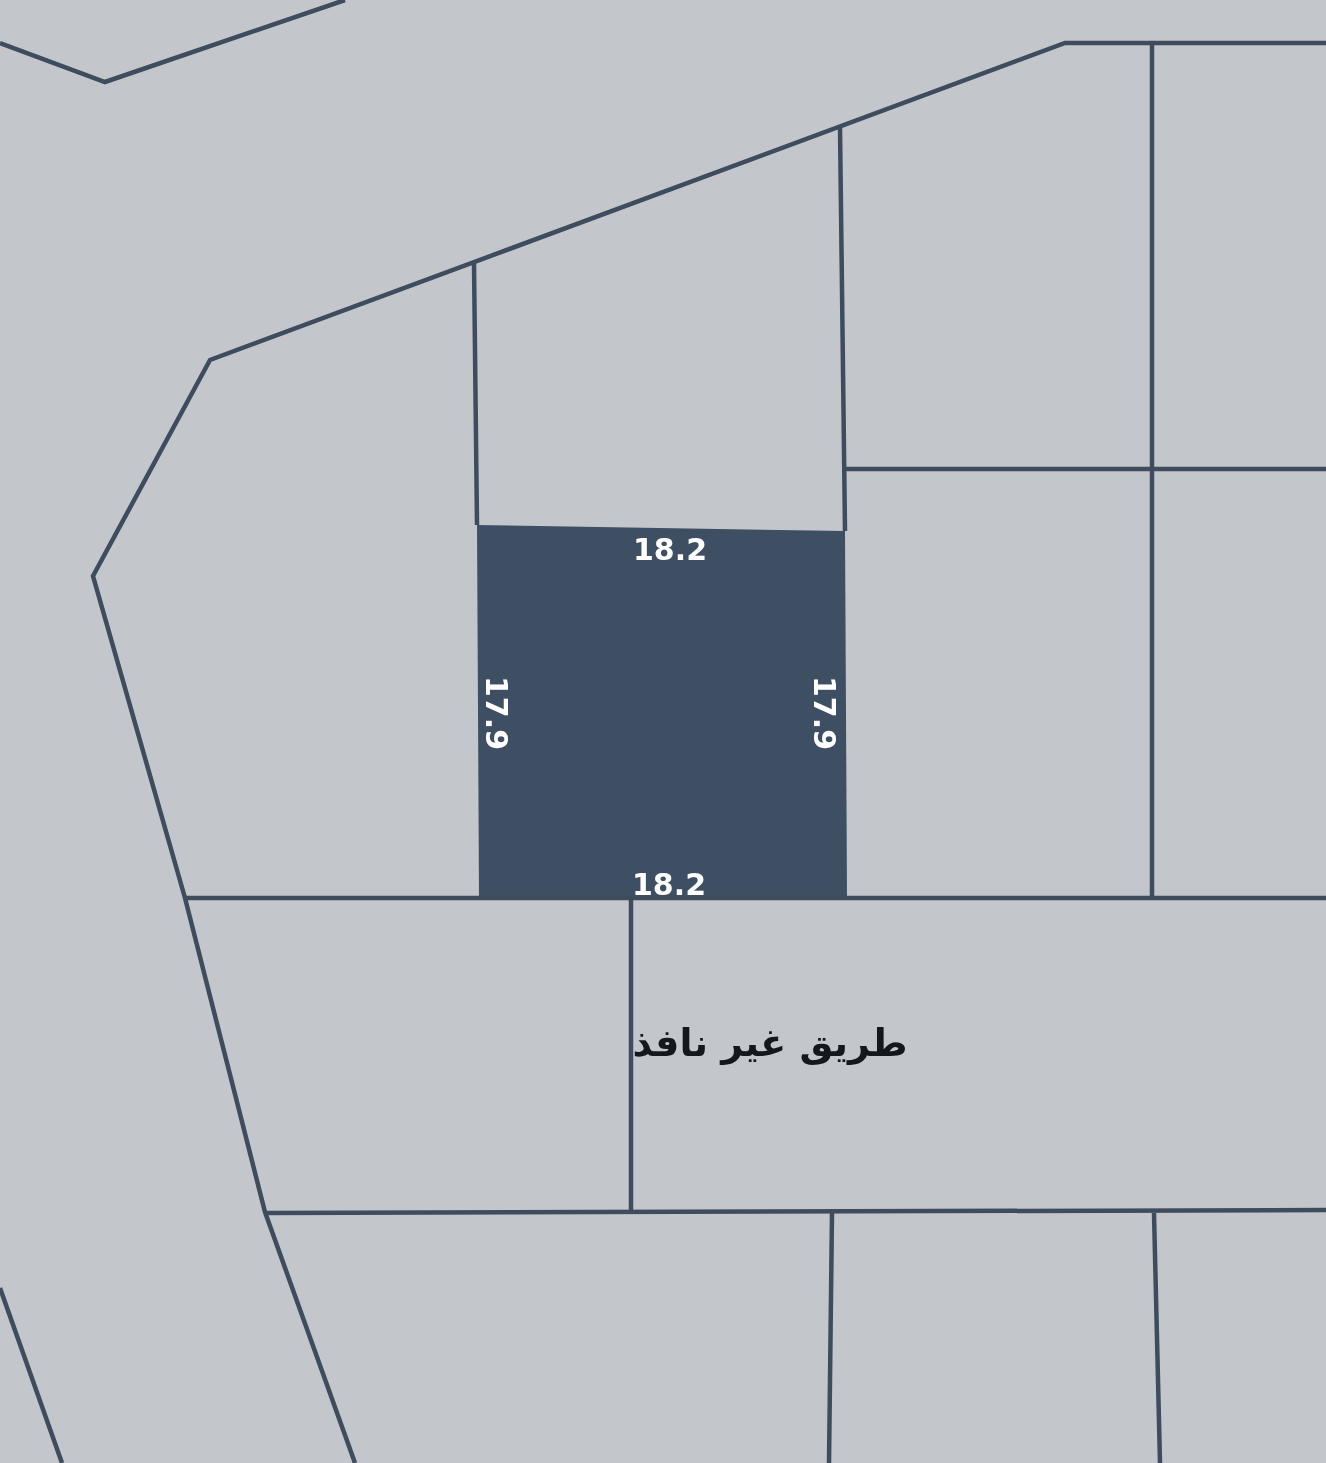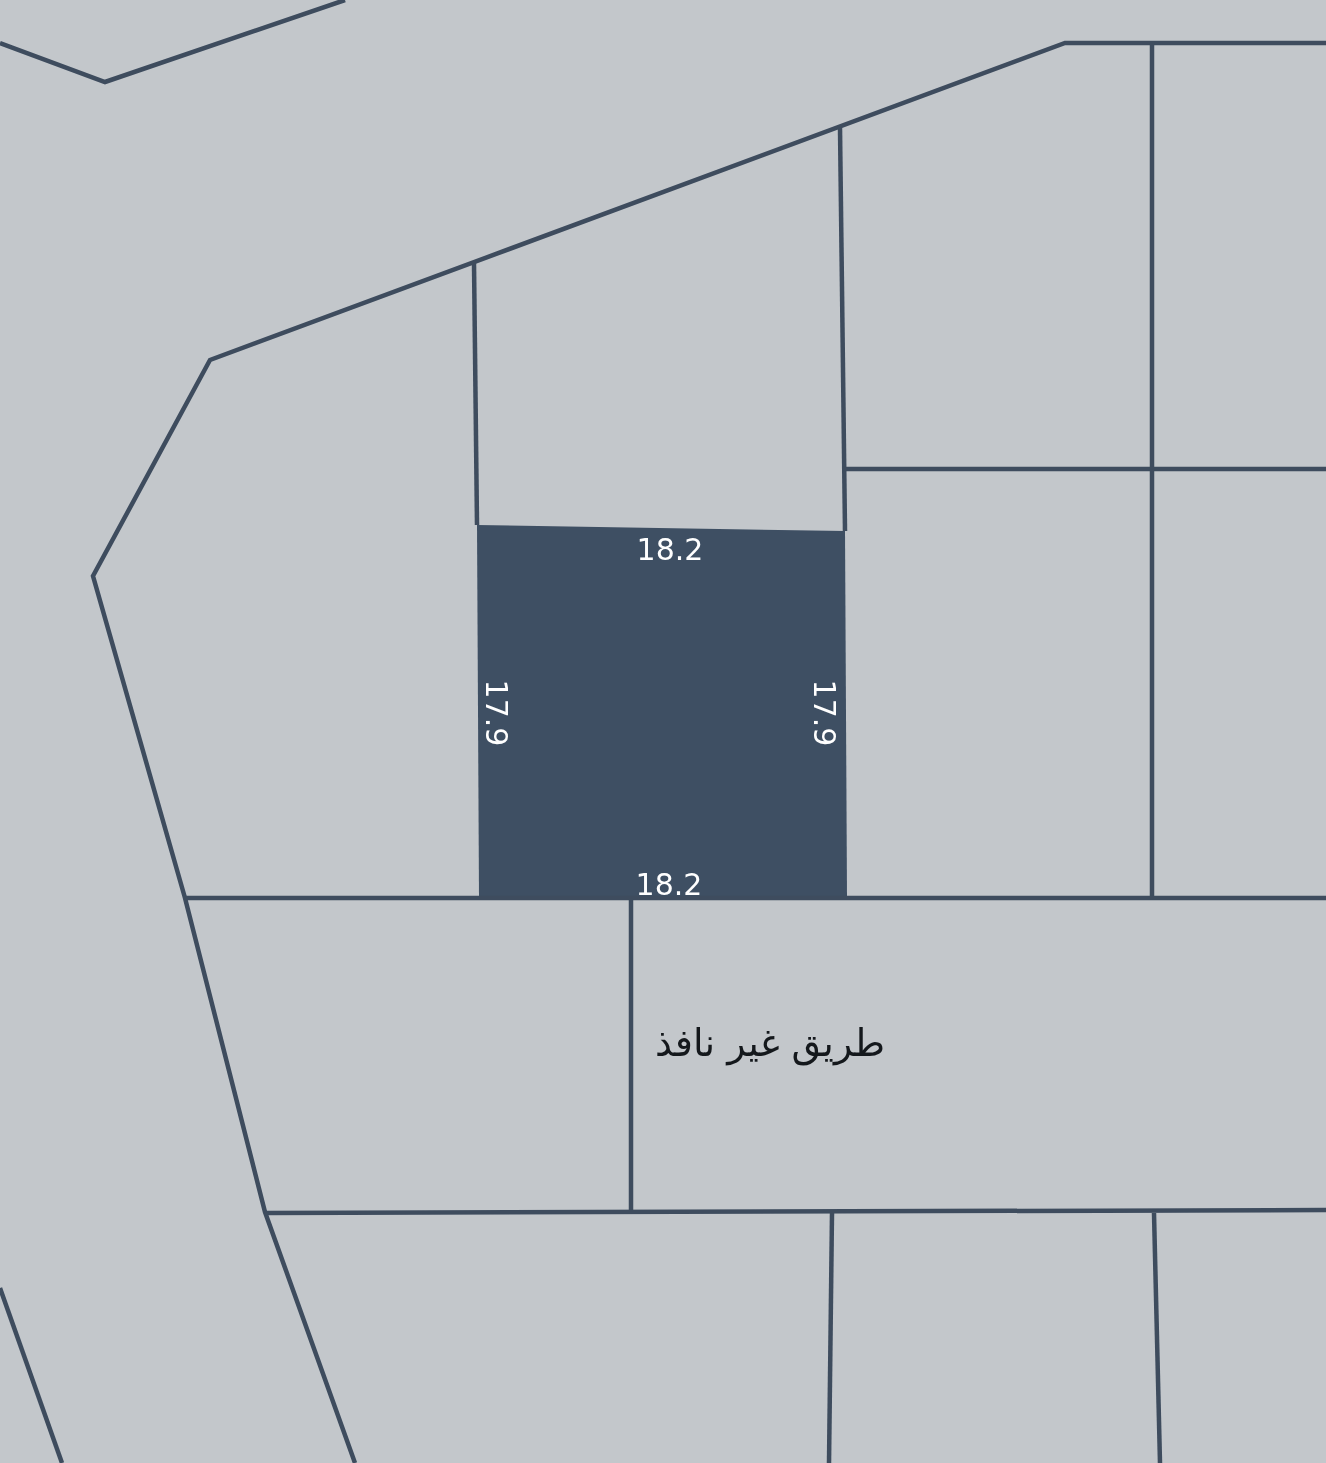--- a/index.html
+++ b/index.html
@@ -9,20 +9,21 @@
   body {
     width: 1326px;
     height: 1463px;
     overflow: hidden;
     font-family: "DejaVu Sans", "Liberation Sans", sans-serif;
   }
   .map-viewport {
     position: relative;
     width: 1326px;
     height: 1463px;
+    font-weight: bold;
   }
   .map-viewport svg {
     display: block;
     width: 100%;
     height: 100%;
   }
   svg text {
     font-family: "DejaVu Sans", "Liberation Sans", sans-serif;
   }
 </style>

